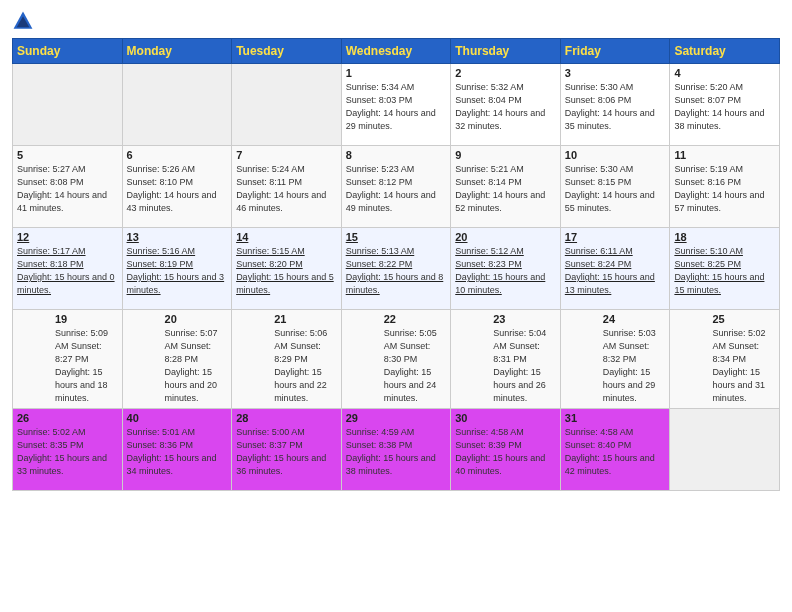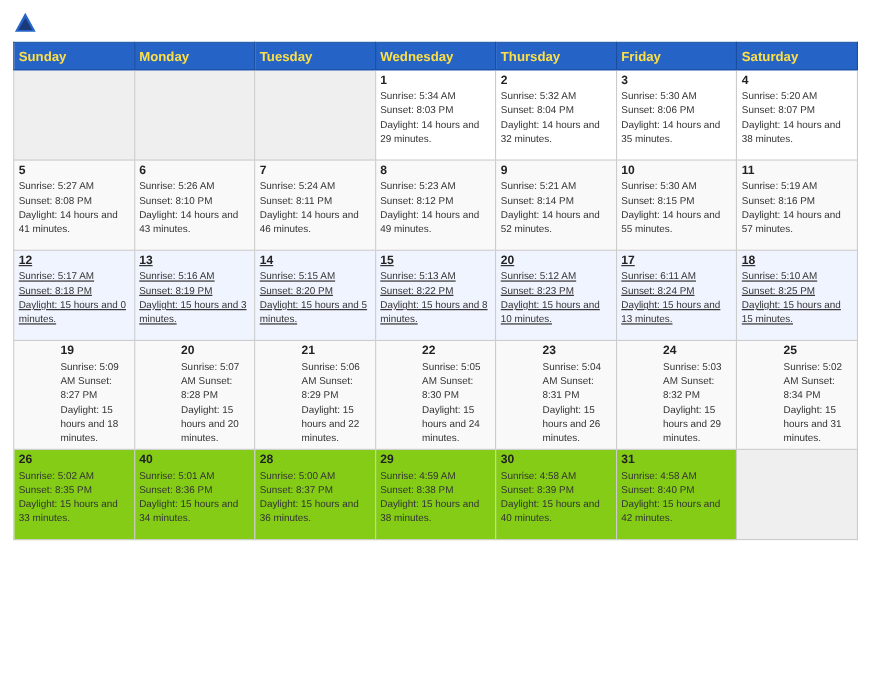--- a/index.html
+++ b/index.html
@@ -78,21 +78,21 @@
       display: block;
     }
     .day-info {
       font-size: 9px;
       line-height: 1.45;
       color: #333;
     }
     .calendar tr:nth-child(2) td { background: #fff; }
     .calendar tr:nth-child(3) td { background: #f0f4ff; text-decoration: underline; }
     .calendar tr:nth-child(4) td { background: #fff; padding-left: 42px; }
-    .calendar tr:nth-child(5) td { background: #84cc16; }
+    .calendar tr:nth-child(5) td { background: #d946ef; }
     .calendar tr:nth-child(6) td { background: #fff; }
     .calendar tr:nth-child(7) td { background: #f0f4ff; }
     td.empty { background: #efefef !important; }
   </style>
 </head>
 <body>
 
 <div class="page">
   <div class="header">
     <div class="logo">

